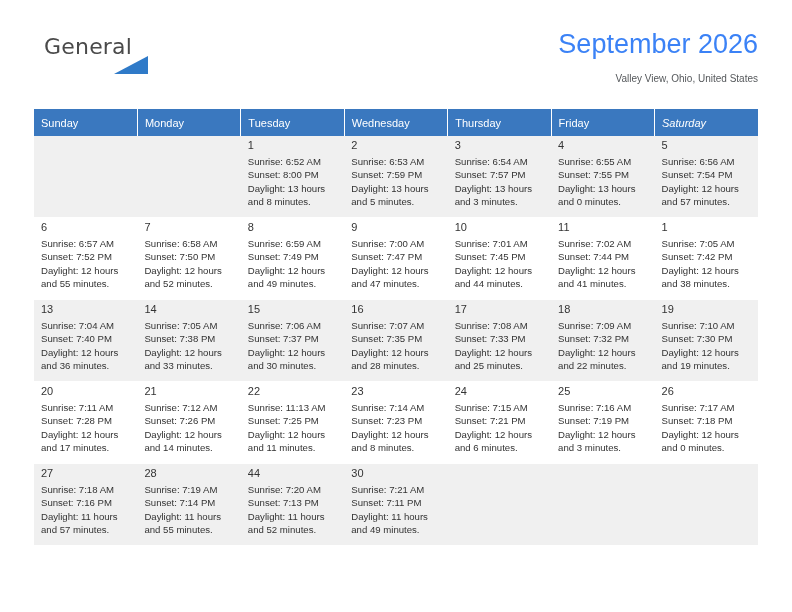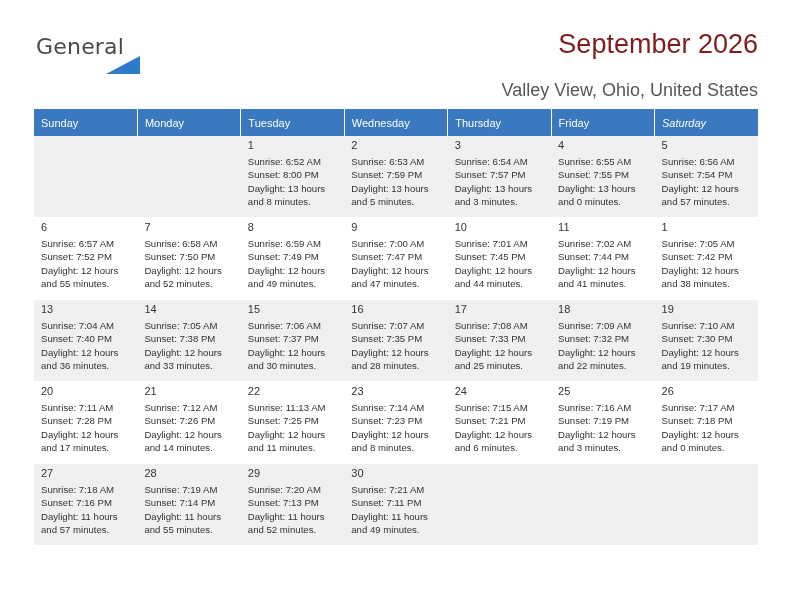--- a/index.html
+++ b/index.html
@@ -21,21 +21,21 @@
     box-sizing: border-box;
     padding: 24px 34px 0 34px;
   }
   
   .header {
     position: relative;
     height: 72px;
   }
   .logo {
     position: absolute;
-    left: 2px;
+    left: 10px;
     top: 12px;
     width: 180px;
     height: 52px;
   }
   .logo-general {
     font-size: 22px;
     color: #4a4a4a;
     letter-spacing: 0.2px;
     line-height: 22px;
     font-family: "DejaVu Sans", sans-serif;
@@ -53,29 +53,29 @@
     top: 18px;
     width: 40px;
     height: 22px;
   }
   .title-block {
     text-align: right;
     padding-top: 4px;
   }
   .month-title {
     font-size: 27px;
-    color: #7f1d1d;
+    color: #3b82f6;
     font-weight: normal;
     line-height: 32px;
     font-family: "Liberation Sans", sans-serif;
   }
   .location {
-    font-size: 18px;
+    font-size: 10px;
     color: #55585b;
-    margin-top: 22px;
+    margin-top: 11px;
     line-height: 16px;
   }
   
   .calendar {
     margin-top: 13px;
     width: 724px;
     border-collapse: collapse;
     table-layout: fixed;
   }
   .calendar th {
@@ -266,21 +266,21 @@
       </tr>
       <tr class="row-grey">
         <td><span class="daynum">27</span><span class="info">Sunrise: 7:18 AM
 Sunset: 7:16 PM
 Daylight: 11 hours
 and 57 minutes.</span></td>
         <td><span class="daynum">28</span><span class="info">Sunrise: 7:19 AM
 Sunset: 7:14 PM
 Daylight: 11 hours
 and 55 minutes.</span></td>
-        <td><span class="daynum">29</span><span class="info">Sunrise: 7:20 AM
+        <td><span class="daynum">44</span><span class="info">Sunrise: 7:20 AM
 Sunset: 7:13 PM
 Daylight: 11 hours
 and 52 minutes.</span></td>
         <td><span class="daynum">30</span><span class="info">Sunrise: 7:21 AM
 Sunset: 7:11 PM
 Daylight: 11 hours
 and 49 minutes.</span></td>
         <td class="empty"><span class="daynum"></span><span class="info"></span></td>
         <td class="empty"><span class="daynum"></span><span class="info"></span></td>
         <td class="empty"><span class="daynum"></span><span class="info"></span></td>

